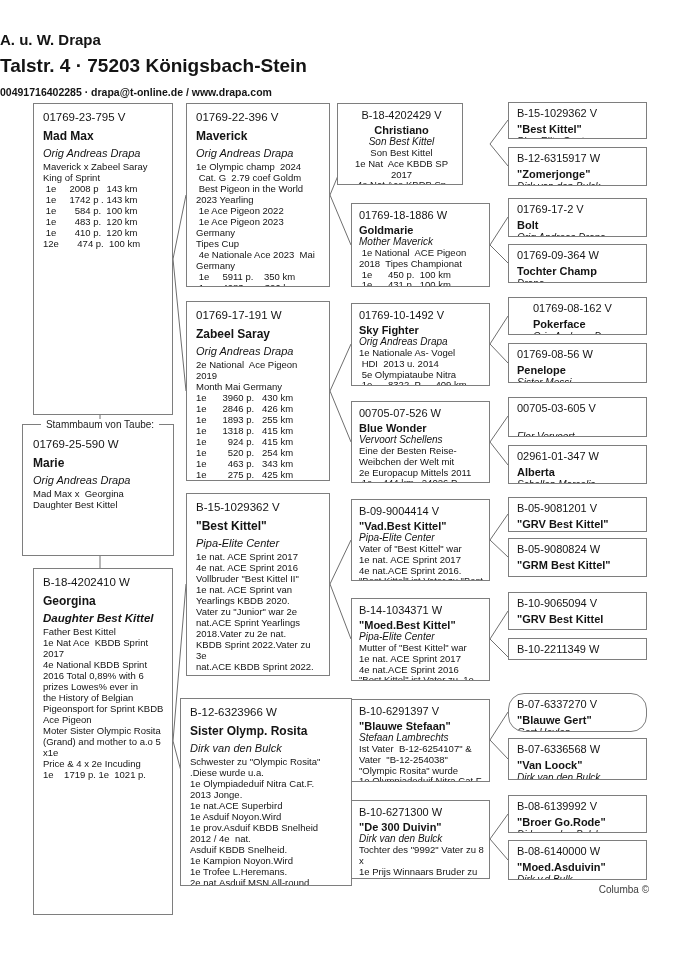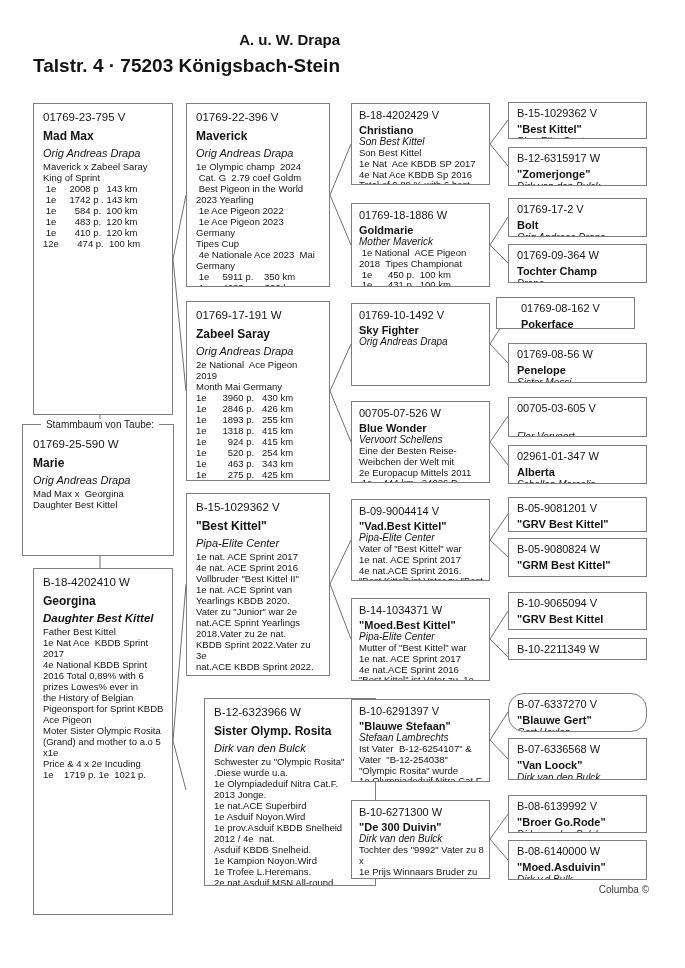--- a/index.html
+++ b/index.html
@@ -1,21 +1,21 @@
 <!DOCTYPE html>
 <html><head>
 <meta charset="utf-8">
 <style>
   html,body { margin:0; padding:0; background:#e8e8e8; }
   .page {
     position:relative; width:685px; height:968px; margin:0 auto;
     background:#ffffff; overflow:hidden;
     font-family:"Liberation Sans","DejaVu Sans",sans-serif; color:#141414;
   }
-  .header { position:absolute; top:31px; left:0; width:340px; text-align:right; }
+  .header { position:absolute; top:31px; left:0; width:340px; text-align:left; }
   .header .owner   { font-size:15px; font-weight:bold; margin-bottom:7px; }
   .header .address { font-size:19px; font-weight:bold; margin-bottom:9px; }
   .header .contact { font-size:10.5px; font-weight:bold; }
 
   .box {
     position:absolute; box-sizing:border-box; background:#fff;
     border:1px solid #7e7e7e; overflow:hidden; padding:7px 6px 2px 9px;
   }
   .ring   { font-size:11.5px; line-height:13px; margin-bottom:6px; white-space:nowrap; }
   .name   { font-size:12px;  line-height:13px; font-weight:bold; margin-bottom:4px; min-height:12px; white-space:nowrap; }
@@ -79,20 +79,21 @@
       <line x1="490" y1="639" x2="508" y2="657" stroke="#6f6f6f" stroke-width="1"></line>
       <line x1="490" y1="740" x2="508" y2="712" stroke="#6f6f6f" stroke-width="1"></line>
       <line x1="490" y1="740" x2="508" y2="759" stroke="#6f6f6f" stroke-width="1"></line>
       <line x1="490" y1="839" x2="508" y2="814" stroke="#6f6f6f" stroke-width="1"></line>
       <line x1="490" y1="839" x2="508" y2="860" stroke="#6f6f6f" stroke-width="1"></line>
     </svg>
 
   <div class="header">
     <div class="owner">A. u. W. Drapa</div>
     <div class="address">Talstr. 4  ·  75203 Königsbach-Stein</div>
+    <div class="contact">00491716402285  ·  drapa@t-online.de / www.drapa.com</div>
   </div>
 
   <fieldset class="subject-frame">
     <legend>Stammbaum von Taube:</legend>
     <div class="ring">01769-25-590 W</div>
     <div class="name">Marie</div>
     <div class="origin">Orig Andreas Drapa</div>
     <div class="bodytext">Mad Max x  Georgina
 Daughter Best Kittel</div>
   </fieldset>
@@ -170,38 +171,38 @@
 4e nat. ACE Sprint 2016
 Vollbruder "Best Kittel II"
 1e nat. ACE Sprint van
 Yearlings KBDB 2020.
 Vater zu "Junior" war 2e
 nat.ACE Sprint Yearlings
 2018.Vater zu 2e nat.
 KBDB Sprint 2022.Vater zu 3e
 nat.ACE KBDB Sprint 2022.</div>
       </div>
-      <div class="box large" style="left: 204px; top: 698px; width: 172px; height: 188px;">
+      <div class="box large" style="left: 180px; top: 698px; width: 172px; height: 188px;">
         <div class="ring">B-12-6323966 W</div>
         <div class="name">Sister Olymp. Rosita</div>
         <div class="origin">Dirk van den Bulck</div>
         <div class="bodytext">Schwester zu "Olympic Rosita"
 .Diese wurde u.a.
 1e Olympiadeduif Nitra Cat.F.
 2013 Jonge.
 1e nat.ACE Superbird
 1e Asduif Noyon.Wird
 1e prov.Asduif KBDB Snelheid
 2012 / 4e  nat.
 Asduif KBDB Snelheid.
 1e Kampion Noyon.Wird
 1e Trofee L.Heremans.
 2e nat.Asduif MSN All-round.</div>
       </div>
-      <div class="box compact" style="left: 351px; top: 103px; width: 139px; height: 82px;">
+      <div class="box compact" style="left: 337px; top: 103px; width: 126px; height: 82px; text-align: center;">
         <div class="ring">B-18-4202429 V</div>
         <div class="name">Christiano</div>
         <div class="origin">Son Best Kittel</div>
         <div class="bodytext">Son Best Kittel
 1e Nat  Ace KBDB SP 2017
 4e Nat Ace KBDB Sp 2016
 Total of 0,89 % with 6 best</div>
       </div>
       <div class="box compact" style="left: 351px; top: 203px; width: 139px; height: 84px;">
         <div class="ring">01769-18-1886 W</div>
@@ -209,20 +210,24 @@
         <div class="origin">Mother  Maverick</div>
         <div class="bodytext"> 1e National  ACE Pigeon
 2018  Tipes Championat
  1e      450 p.  100 km
  1e      431 p.  100 km</div>
       </div>
       <div class="box compact" style="left: 351px; top: 303px; width: 139px; height: 83px;">
         <div class="ring">01769-10-1492 V</div>
         <div class="name">Sky  Fighter</div>
         <div class="origin">Orig Andreas Drapa</div>
+        <div class="bodytext">1e Nationale As- Vogel
+ HDI  2013 u. 2014
+ 5e Olympiataube Nitra
+ 1e      8322  P.     409 km</div>
       </div>
       <div class="box compact" style="left: 351px; top: 401px; width: 139px; height: 82px;">
         <div class="ring">00705-07-526 W</div>
         <div class="name">Blue Wonder</div>
         <div class="origin">Vervoort Schellens</div>
         <div class="bodytext">Eine der Besten Reise-
 Weibchen der Welt mit
 2e Europacup Mittels 2011
  1e    444 km   24026 P.</div>
       </div>
@@ -279,21 +284,21 @@
         <div class="name">Bolt</div>
         <div class="origin">Orig Andreas Drapa</div>
         <div class="bodytext"></div>
       </div>
       <div class="box small" style="left: 508px; top: 244px; width: 139px; height: 39px;">
         <div class="ring">01769-09-364 W</div>
         <div class="name">Tochter Champ</div>
         <div class="origin">Drapa</div>
         <div class="bodytext"></div>
       </div>
-      <div class="box small" style="left: 496px; top: 297px; width: 139px; height: 32px; padding-left: 24px;">
+      <div class="box small" style="left: 508px; top: 297px; width: 139px; height: 38px; padding-left: 24px;">
         <div class="ring">01769-08-162 V</div>
         <div class="name">Pokerface</div>
         <div class="origin">Orig Andreas Drapa</div>
         <div class="bodytext"></div>
       </div>
       <div class="box small" style="left: 508px; top: 343px; width: 139px; height: 40px;">
         <div class="ring">01769-08-56 W</div>
         <div class="name">Penelope</div>
         <div class="origin">Sister Messi</div>
         <div class="bodytext"></div>

